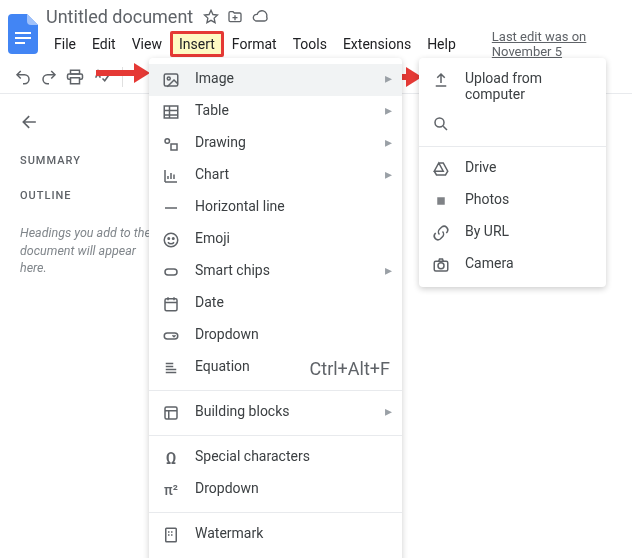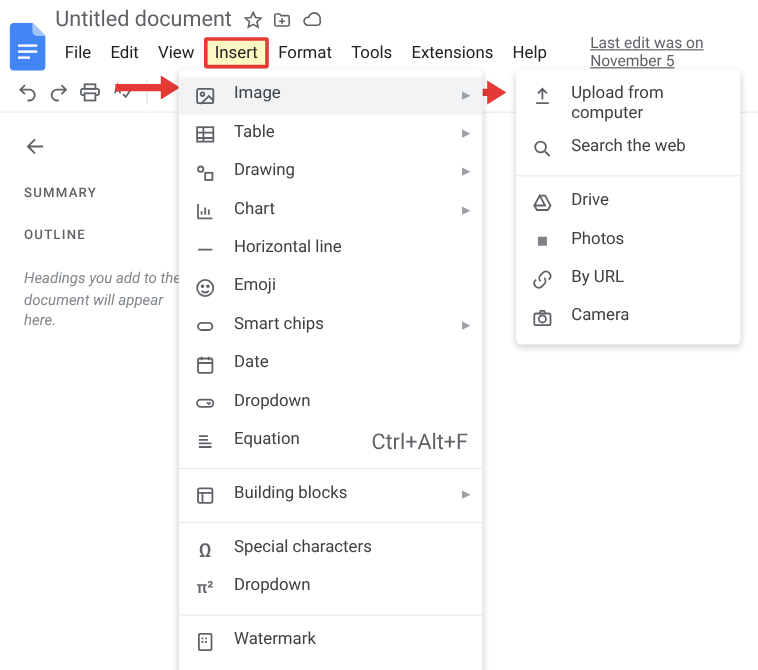--- a/index.html
+++ b/index.html
@@ -1,17 +1,17 @@
 <!DOCTYPE html>
 <html><head>
 <meta charset="utf-8">
 <style>
   html,body{margin:0;padding:0;font-family:"Google Sans",Roboto,Arial,sans-serif;font-size:13px;color:#3c4043;background:#fff;width:632px;height:558px;overflow:hidden}
   
-  .header{display:flex;align-items:flex-end;padding:6px 8px 0 8px;}
+  .header{display:flex;align-items:center;padding:6px 8px 0 8px;}
   .doc-icon{margin-right:8px;margin-top:2px;}
   .title-line{display:flex;align-items:center;gap:10px;}
   .doc-title{font-size:18px;color:#5f6368;font-weight:400}
   .title-icons{display:flex;gap:8px;color:#5f6368}
   .menubar{display:flex;align-items:center;gap:0;margin-top:2px;font-size:14px;color:#202124}
   .menubar .menu{padding:4px 8px;cursor:pointer}
   .menubar .menu.insert{background:#fef9c3;border:3px solid #e53935;border-radius:2px;padding:2px 6px;color:#202124}
   .last-edit{margin-left:28px;color:#5f6368;text-decoration:underline;font-size:13px}
   
   .toolbar{display:flex;align-items:center;gap:8px;padding:8px 14px 6px 14px;border-bottom:1px solid #e8eaed;color:#5f6368}
@@ -21,21 +21,21 @@
   .arrow1{left:96px;top:62px}
   .arrow2{left:392px;top:66px}
   
   .sidebar{position:absolute;left:0;top:94px;width:178px;border-right:1px solid #e8eaed;bottom:0;padding:18px 14px 12px 20px;box-sizing:border-box;background:#fff}
   .back-ic{color:#5f6368;margin-bottom:22px}
   .side-head{font-size:11px;letter-spacing:1px;color:#5f6368;font-weight:500;margin-bottom:22px}
   .side-note{font-size:12.5px;color:#80868b;font-style:italic;line-height:1.4}
   
   .menu-panel{position:absolute;background:#fff;box-shadow:0 2px 6px rgba(0,0,0,0.2);border-radius:4px;padding:6px 0;z-index:10}
   .insert-menu{left:149px;top:58px;width:253px}
-  .sub-menu{left:430px;top:58px;width:187px}
+  .sub-menu{left:419px;top:58px;width:187px}
   .mi{display:flex;align-items:flex-start;padding:6px 12px;font-size:14px;color:#3c4043;cursor:pointer;position:relative}
   .mi .ic{width:20px;height:20px;margin-right:14px;color:#5f6368;display:flex;align-items:center;justify-content:center;flex-shrink:0}
   .mi.hov{background:#f1f3f4}
   .mi .chev{position:absolute;right:10px;color:#9aa0a6}
   .mi .short{position:absolute;right:12px;color:#5f6368;font-size:18px}
   .menu-sep{height:1px;background:#e8eaed;margin:6px 0}
   svg{display:block}
 </style>
 </head>
 <body>
@@ -280,21 +280,20 @@
       </span>
     <span>Upload from computer</span>
   </div>
   <div class="mi">
     <span class="ic">
         <svg width="18" height="18" viewBox="0 0 24 24" fill="none" stroke="#5f6368" stroke-width="2">
           <circle cx="10" cy="10" r="6"></circle>
           <path d="M20 20l-5-5"></path>
         </svg>
       </span>
-    <span>Search the web</span>
   </div>
   <div class="menu-sep"></div>
   <div class="mi">
     <span class="ic">
         <svg width="18" height="18" viewBox="0 0 24 24" fill="none" stroke="#5f6368" stroke-width="2">
           <path d="M9 4h6l6 11-3 5H6l-3-5L9 4zM9 4L3 15h12L9 4z"></path>
         </svg>
       </span>
     <span>Drive</span>
   </div>

